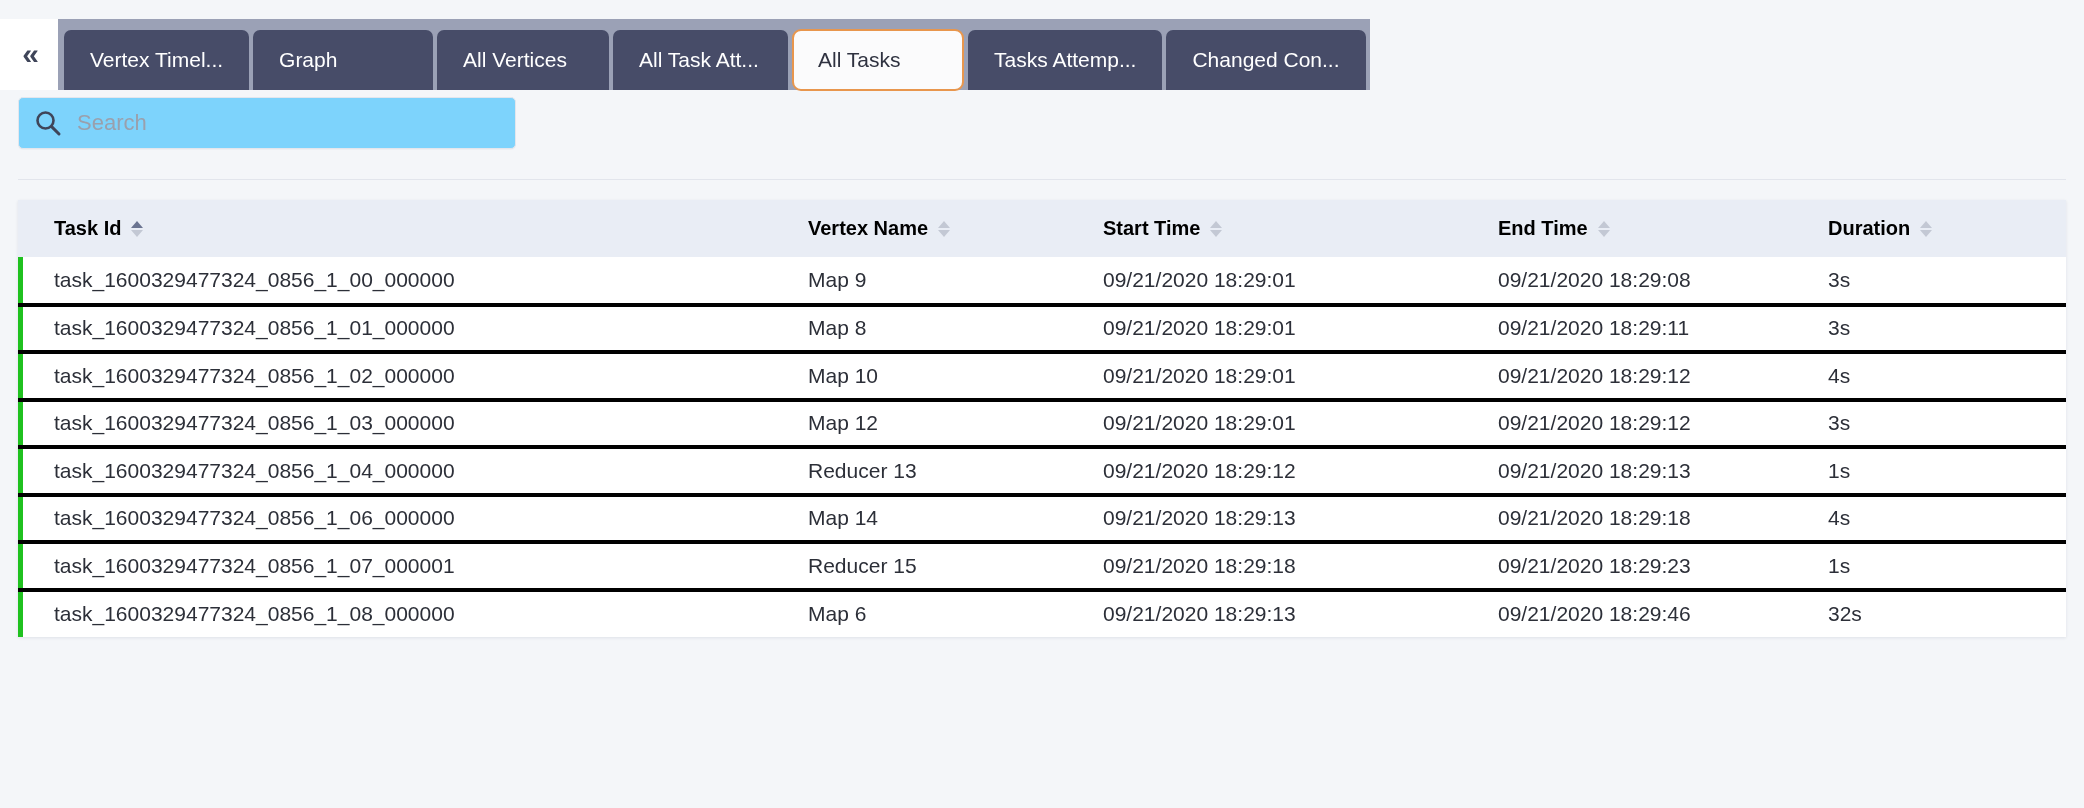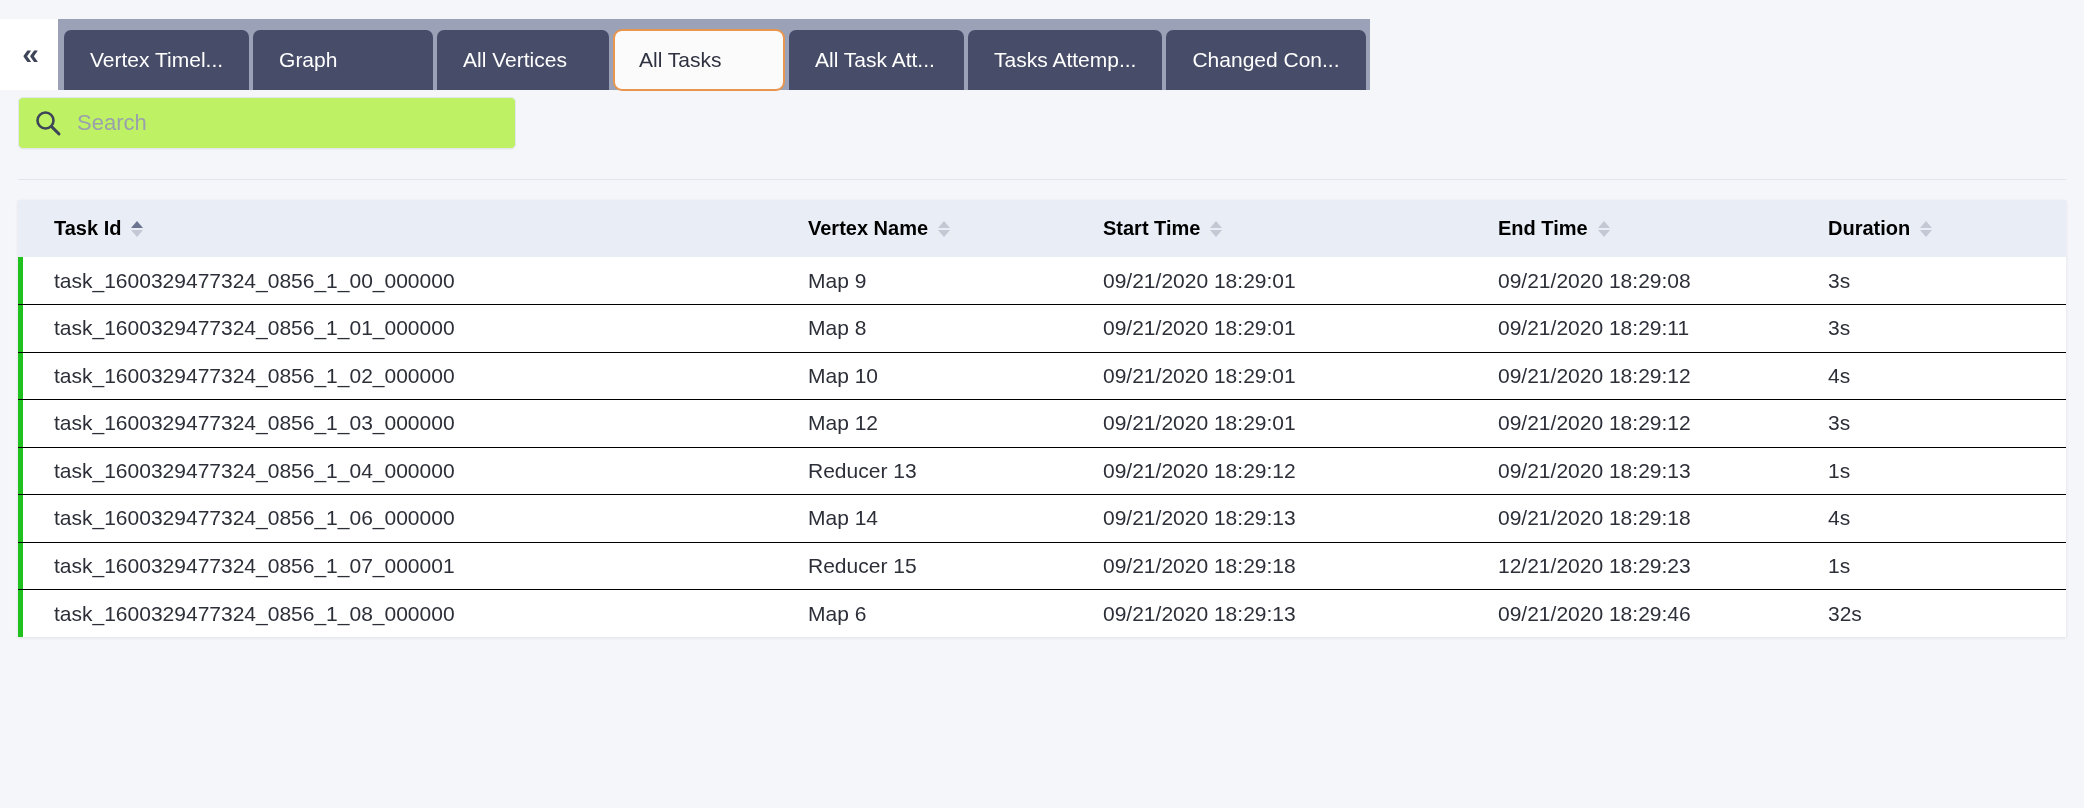--- a/index.html
+++ b/index.html
@@ -85,21 +85,21 @@
   .tab-w-cc    { min-width: 168px; }
 
   
   .search-area {
     padding: 7px 0 0 18px;
     background: #f4f6f9;
   }
   .search-box {
     width: 498px;
     height: 52px;
-    background: #bef264;
+    background: #7dd3fc;
     border: 1px solid #e3e6ed;
     border-radius: 5px;
     display: flex;
     align-items: center;
     padding: 0 14px;
     box-shadow: 0 1px 1px rgba(0,0,0,0.03);
   }
   .search-icon {
     width: 30px; height: 30px;
     margin-right: 12px;
@@ -156,21 +156,21 @@
   .sorter .up { border-bottom: 7px solid #c3c8d4; }
   .sorter .dn { border-top: 7px solid #c3c8d4; }
   .sorter.asc .up { border-bottom-color: #6b7491; }
 
   tbody td {
     font-size: 21px;
     color: #2c2f38;
     padding: 0;
     height: 47.5px;
     vertical-align: middle;
-    border-bottom: 1px solid #000000;
+    border-bottom: 4px solid #000000;
     background: #ffffff;
     white-space: nowrap;
     overflow: hidden;
     text-overflow: ellipsis;
   }
   tbody tr:last-child td { border-bottom: none; }
 
   
   td.c-taskid {
     position: relative;
@@ -201,22 +201,22 @@
 
 <div class="tabstrip-wrap">
   <div class="tabstrip">
     <div class="collapse-btn">
       <span class="chev">«</span>
     </div>
     <div class="tabs-band" id="tabs-container">
         <div class="tab tab-w-vtl">Vertex Timel...</div>
         <div class="tab tab-w-graph">Graph</div>
         <div class="tab tab-w-av">All Vertices</div>
+        <div class="tab tab-w-ata">All Task Att...</div>
         <div class="tab tab-w-at active">All Tasks</div>
-        <div class="tab tab-w-ata">All Task Att...</div>
         <div class="tab tab-w-ta">Tasks Attemp...</div>
         <div class="tab tab-w-cc">Changed Con...</div>
       </div>
   </div>
 </div>
 
 <div class="search-area">
   <div class="search-box">
     <span class="search-icon">
       <svg width="28" height="28" viewBox="0 0 28 28">
@@ -318,21 +318,21 @@
           <td class="c-taskid"><span class="rail" style="background: rgb(31, 193, 31);"></span><span>task_1600329477324_0856_1_06_000000</span></td>
           <td class="c-vertex">Map 14</td>
           <td class="c-start">09/21/2020 18:29:13</td>
           <td class="c-end">09/21/2020 18:29:18</td>
           <td class="c-dur">4s</td>
         </tr>
         <tr>
           <td class="c-taskid"><span class="rail" style="background: rgb(31, 193, 31);"></span><span>task_1600329477324_0856_1_07_000001</span></td>
           <td class="c-vertex">Reducer 15</td>
           <td class="c-start">09/21/2020 18:29:18</td>
-          <td class="c-end">12/21/2020 18:29:23</td>
+          <td class="c-end">09/21/2020 18:29:23</td>
           <td class="c-dur">1s</td>
         </tr>
         <tr>
           <td class="c-taskid"><span class="rail" style="background: rgb(31, 193, 31);"></span><span>task_1600329477324_0856_1_08_000000</span></td>
           <td class="c-vertex">Map 6</td>
           <td class="c-start">09/21/2020 18:29:13</td>
           <td class="c-end">09/21/2020 18:29:46</td>
           <td class="c-dur">32s</td>
         </tr>
       </tbody>

